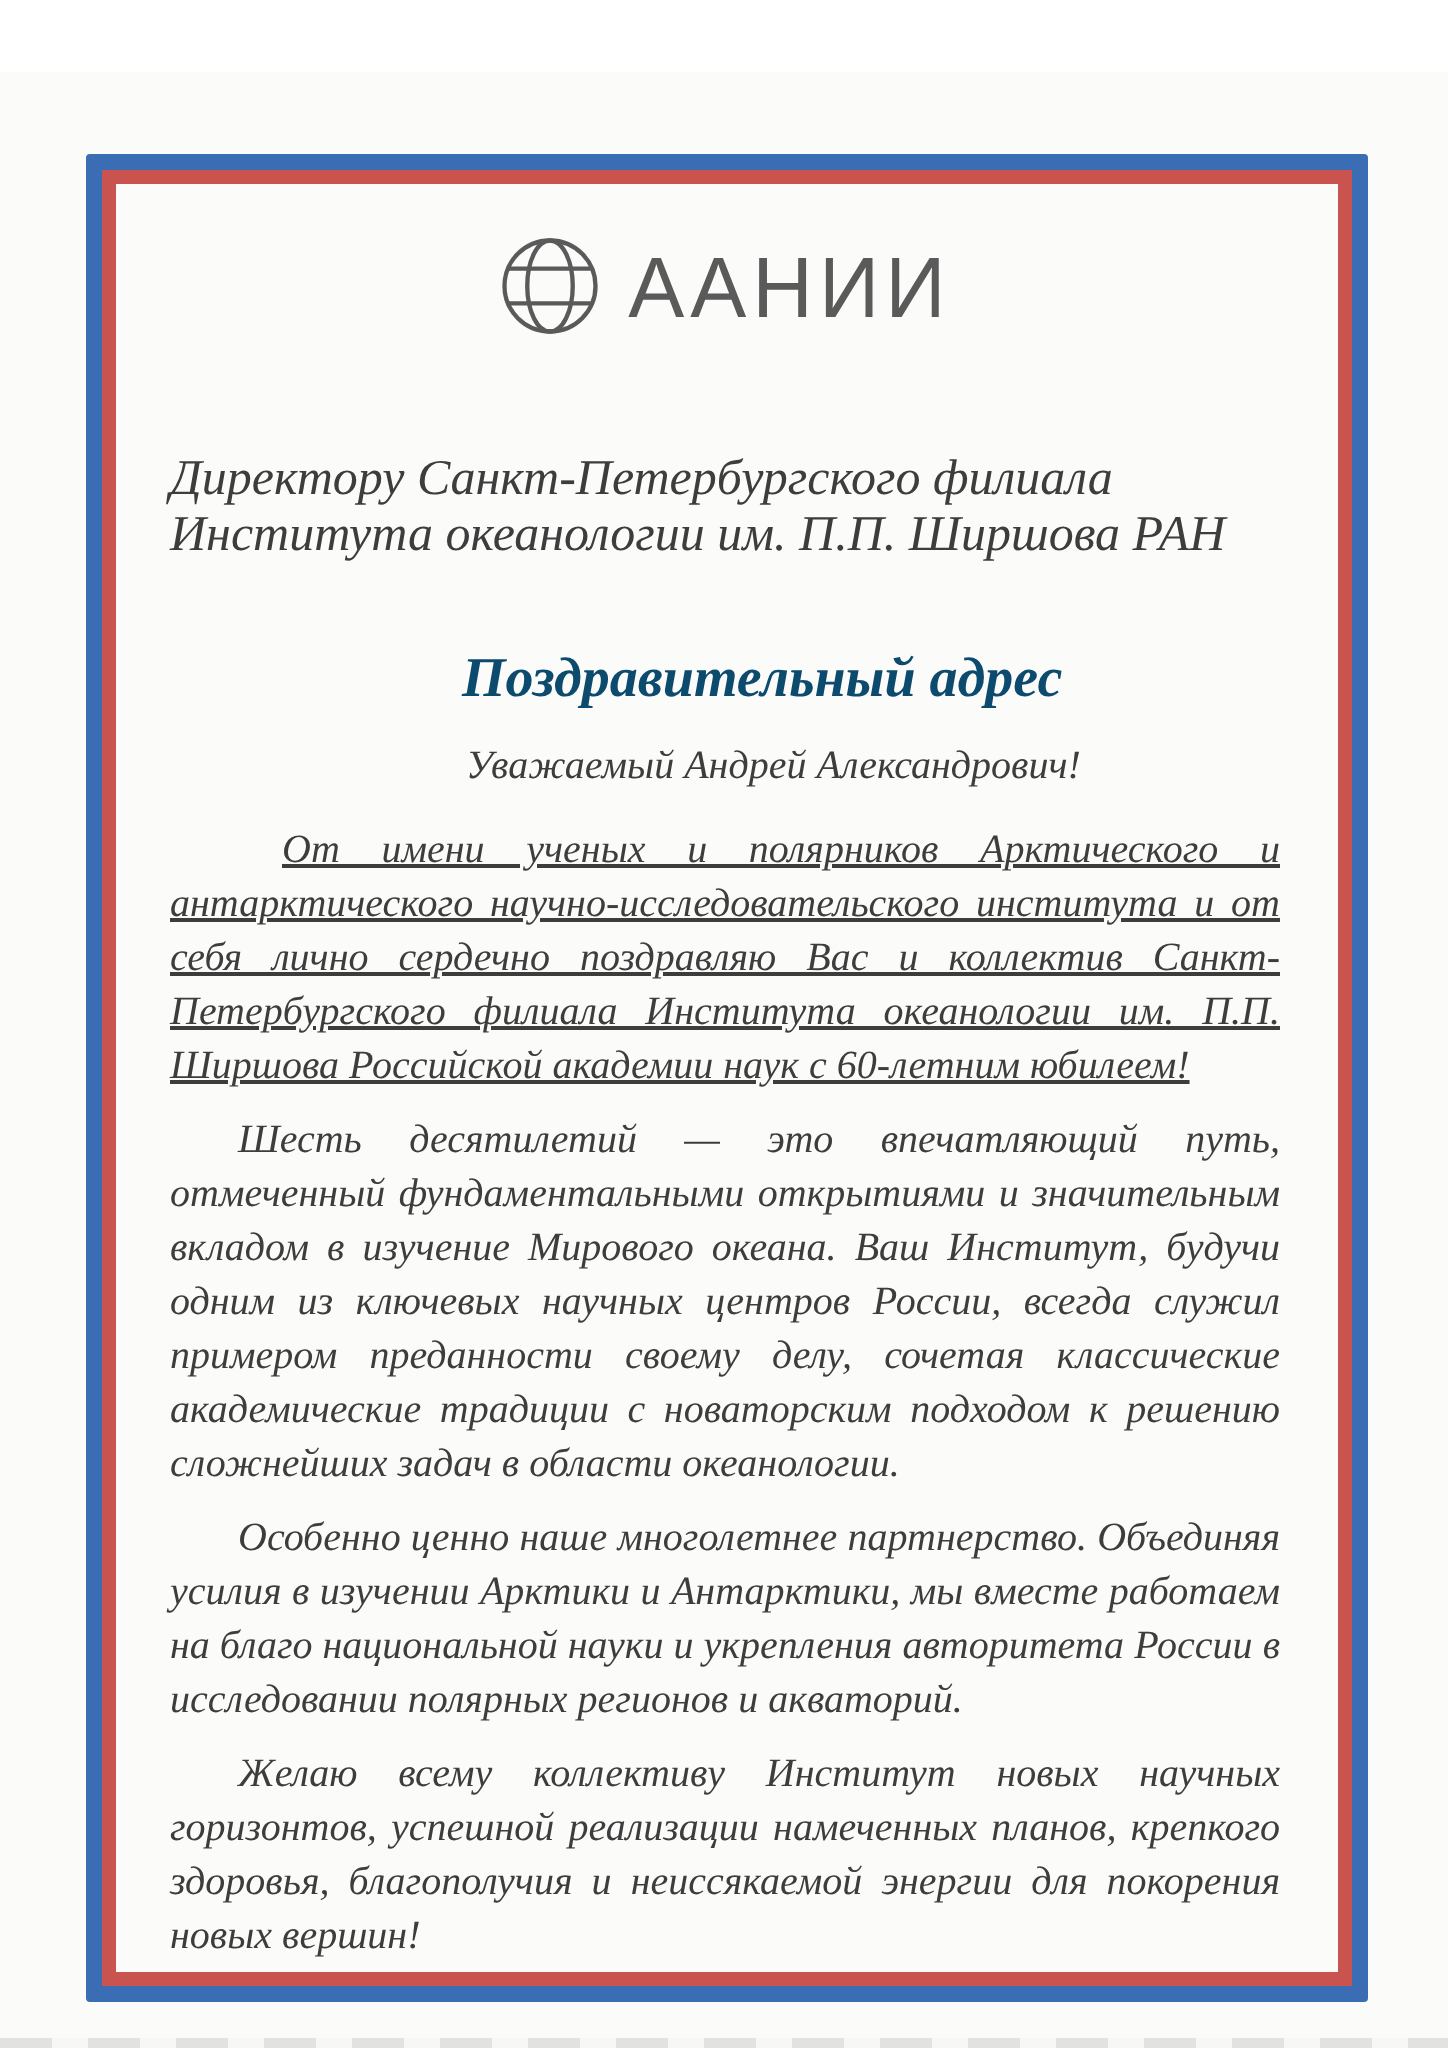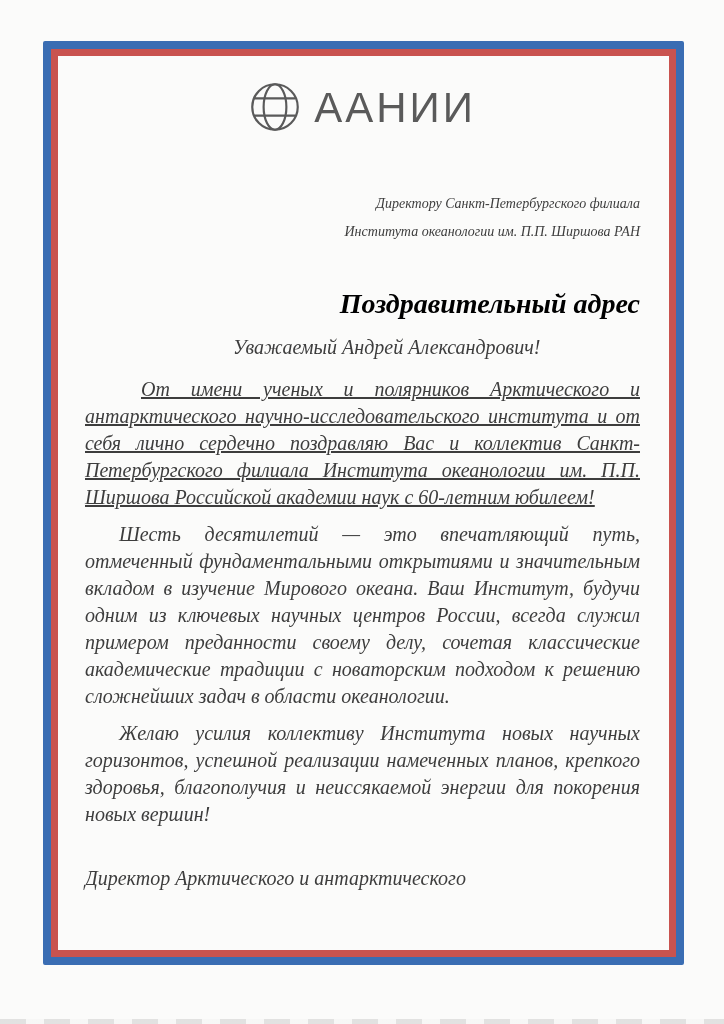--- a/index.html
+++ b/index.html
@@ -13,20 +13,21 @@
   body{
     width:724px;height:1024px;
     background:#ffffff;
     font-family:"Liberation Serif","DejaVu Serif",serif;
     position:relative;
     overflow:hidden;
   }
   .paper{
     position:absolute;inset:0;
     background:var(--paper);
+    margin-top:36px;
   }
   
   .frame-outer{
     position:absolute;
     left:43px;top:41px;
     width:641px;height:924px;
     box-sizing:border-box;
     border:8px solid var(--frame-outer-blue);
     border-radius:2px;
   }
@@ -58,30 +59,29 @@
   .logo-text{
     font-family:"Liberation Sans","DejaVu Sans",sans-serif;
     font-weight:400;
     font-size:42px;
     letter-spacing:3px;
     color:var(--logo-gray);
     transform:scaleY(1.02);
   }
   .recipient{
     margin-top:57px;
-    text-align:right;
-    font-size:14px;
+    text-align:left;
+    font-size:25px;
     line-height:28px;
   }
   .doc-title{
     margin:44px 0 0 146px;
     font-size:28px;
     font-weight:bold;
-    color:#000000;
-    text-align:right;
+    color:#0c4a6e;
   }
   .salutation{
     margin:17px 0 0 148px;
   }
   .body-paras{margin-top:15px;}
   .para{
     margin:0 0 10px 0;
     text-align:justify;
     text-indent:34px;
   }
@@ -132,21 +132,22 @@
       <div>Института океанологии им. П.П. Ширшова РАН</div>
     </div>
 
     <div class="doc-title">Поздравительный адрес</div>
 
     <div class="salutation">Уважаемый Андрей Александрович!</div>
 
     <div class="body-paras">
       <p class="para first">От имени ученых и полярников Арктического и антарктического научно-исследовательского института и от себя лично сердечно поздравляю Вас и коллектив Санкт-Петербургского филиала Института океанологии им. П.П. Ширшова Российской академии наук с 60-летним юбилеем!</p>
       <p class="para">Шесть десятилетий — это впечатляющий путь, отмеченный фундаментальными открытиями и значительным вкладом в изучение Мирового океана. Ваш Институт, будучи одним из ключевых научных центров России, всегда служил примером преданности своему делу, сочетая классические академические традиции с новаторским подходом к решению сложнейших задач в области океанологии.</p>
-      <p class="para">Желаю усилия коллективу Института новых научных горизонтов, успешной реализации намеченных планов, крепкого здоровья, благополучия и неиссякаемой энергии для покорения новых вершин!</p>
+      <p class="para">Особенно ценно наше многолетнее партнерство. Объединяя усилия в изучении Арктики и Антарктики, мы вместе работаем на благо национальной науки и укрепления авторитета России в исследовании полярных регионов и акваторий.</p>
+      <p class="para">Желаю всему коллективу Институт новых научных горизонтов, успешной реализации намеченных планов, крепкого здоровья, благополучия и неиссякаемой энергии для покорения новых вершин!</p>
     </div>
 
     <div class="signature">
       <div>
         <div>Директор Арктического и антарктического</div>
 
       </div>
 
     </div>
 

